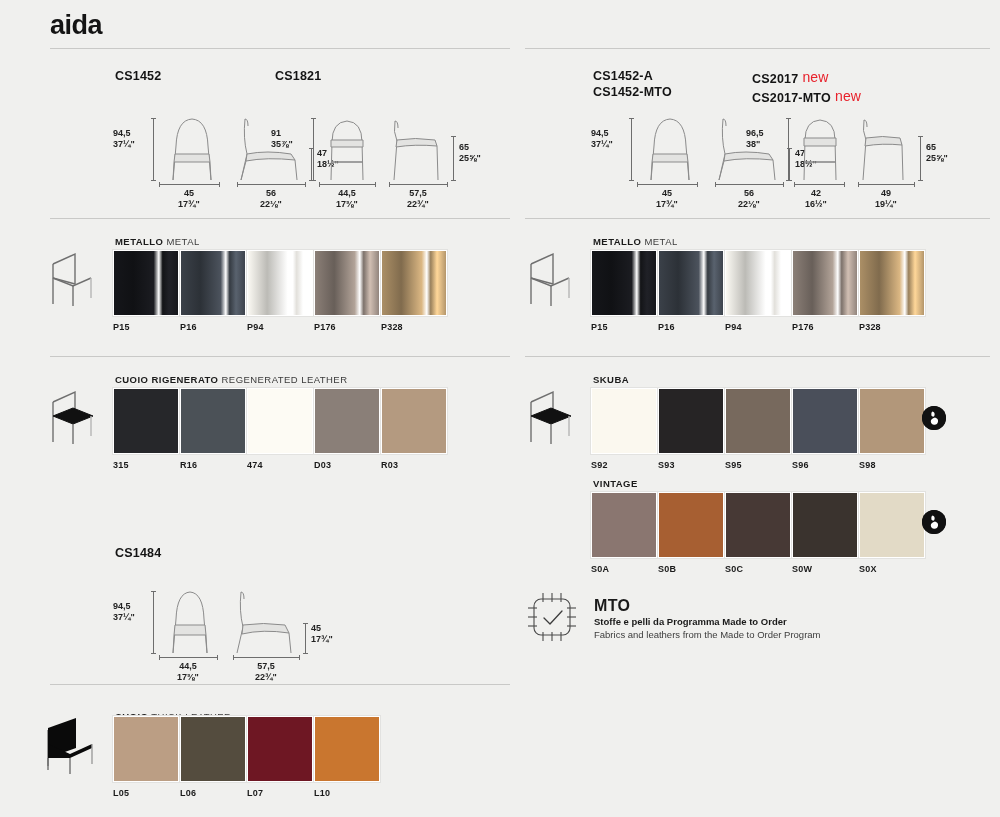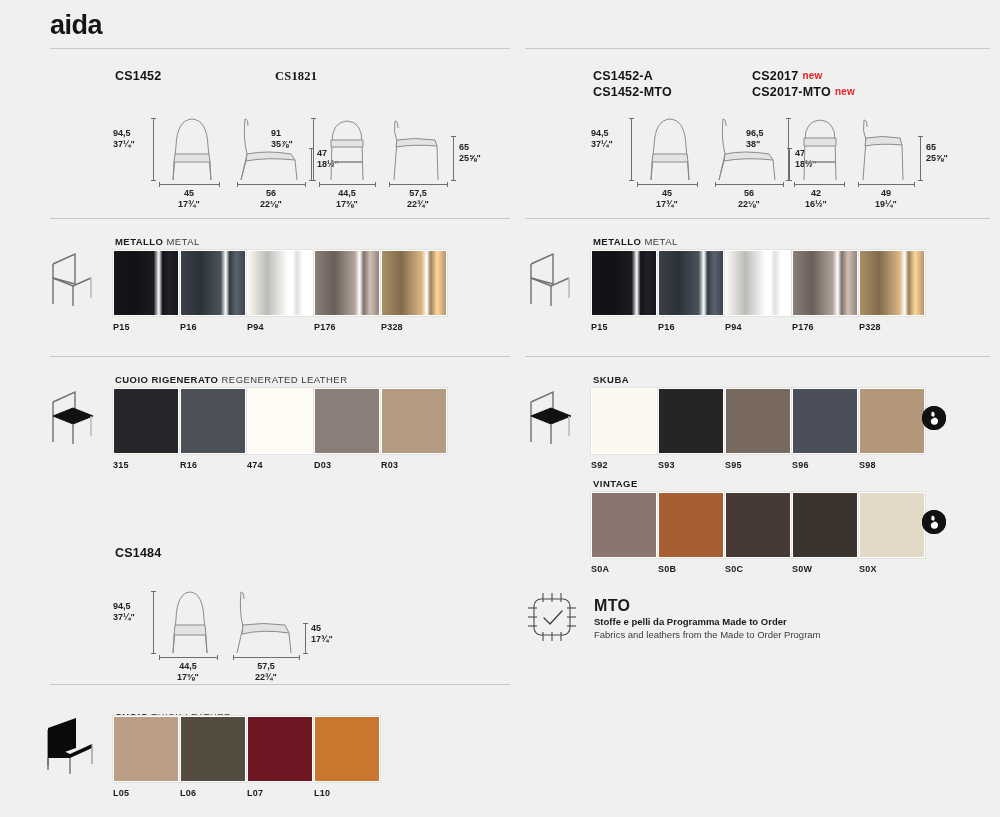--- a/index.html
+++ b/index.html
@@ -36,22 +36,22 @@
   .model-title {
     position: absolute;
     font-size: 12.5px;
     font-weight: 700;
     letter-spacing: 0.2px;
     color: #141414;
     white-space: nowrap;
   }
   .model-title .new {
     color: #e8212b;
-    font-weight: 700;
-    font-size: 10px;
+    font-weight: 400;
+    font-size: 14px;
     margin-left: 4px;
     vertical-align: 1px;
   }
   .title-line2 { display: block; margin-top: 2px; }
 
   
   .dims { position: absolute; }
   .dim-label {
     position: absolute;
     font-size: 9px;
@@ -167,21 +167,21 @@
     </div>
     <div class="rule-h" style="left:122px; top:74px; width:68px;"></div>
     <div class="tick-v" style="left:122px; top:72px;"></div>
     <div class="tick-v" style="left:190px; top:72px;"></div>
     <div class="dim-label" style="left:122px; top:78px; width:68px;">
       <span>56</span><br>
       <span>22⅛"</span>
     </div>
   </div>
 
-  <div class="model-title" style="left:275px; top:69px;font-family:Liberation Serif, serif;">
+  <div class="model-title" style="left:275px; top:69px;">
     <span>CS1821</span>
   </div>
   <div class="dims" style="left:275px; top:110px; width:220px; height:80px;">
     <div class="dim-label left" style="left:-4px; top:18px; width:36px;">
       <span>91</span><br>
       <span>35⅞"</span>
     </div>
     <div class="rule-v" style="left:38px; top:8px; height:62px;"></div>
     <div class="tick-h" style="left:36px; top:8px;"></div>
     <div class="tick-h" style="left:36px; top:70px;"></div>

